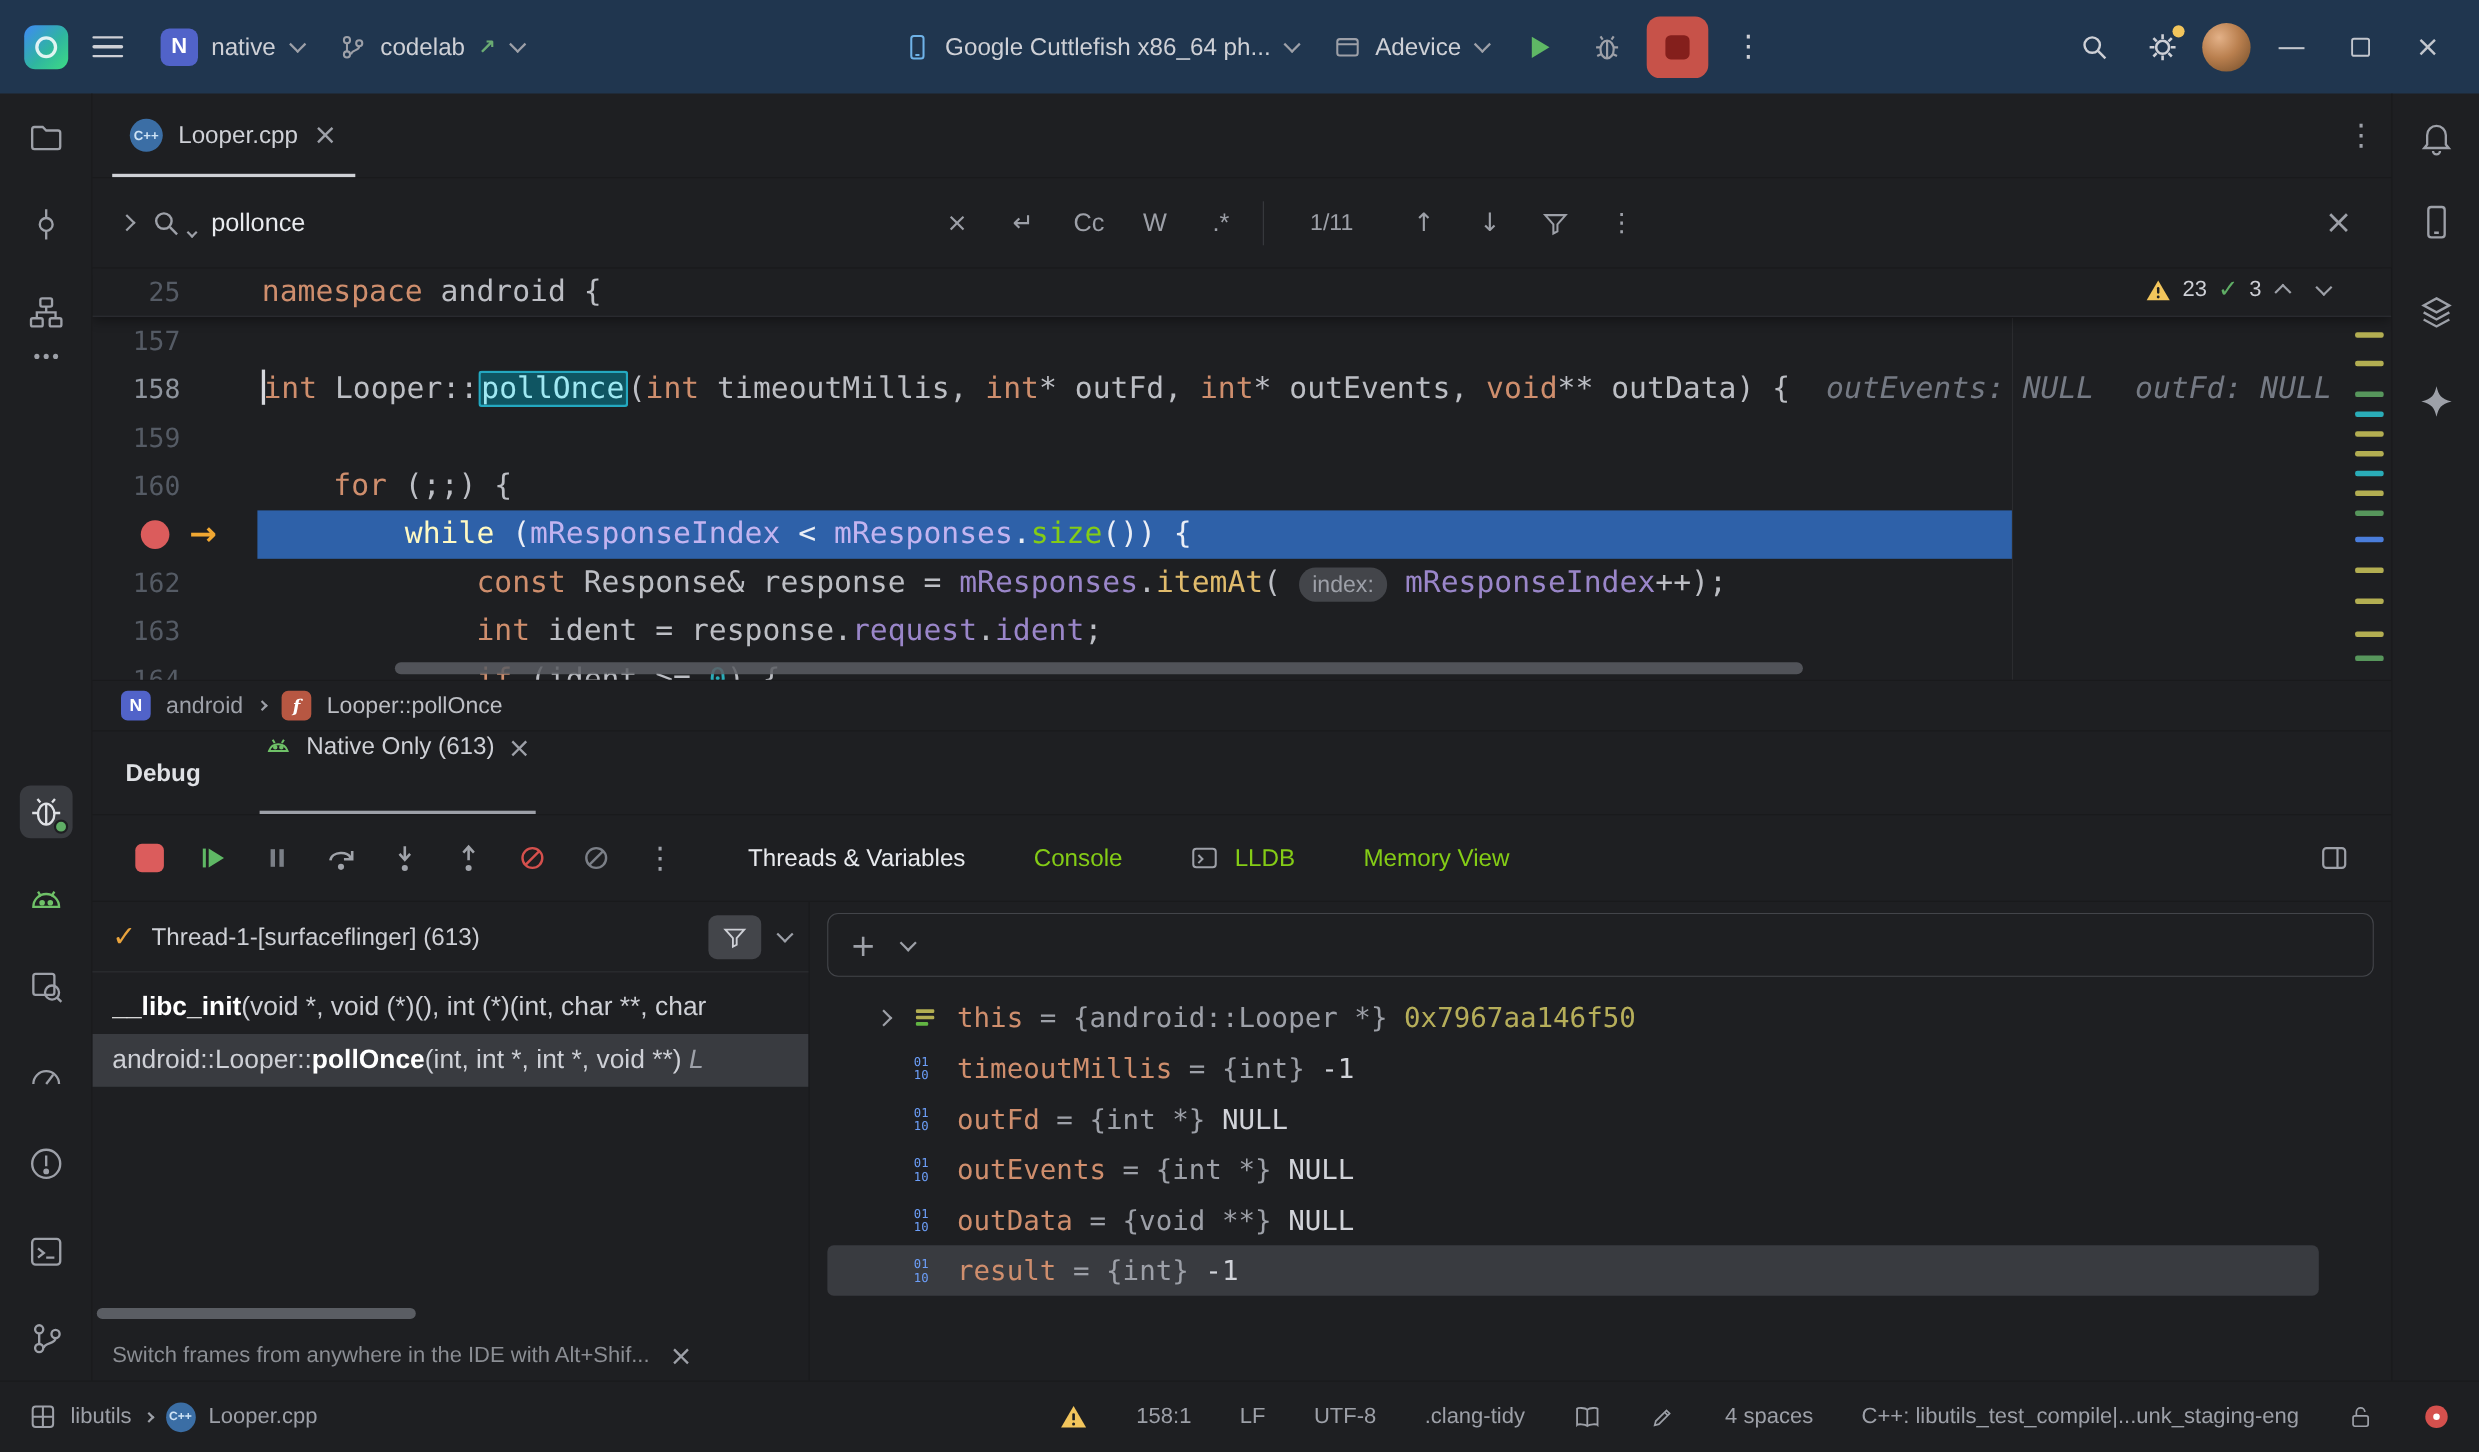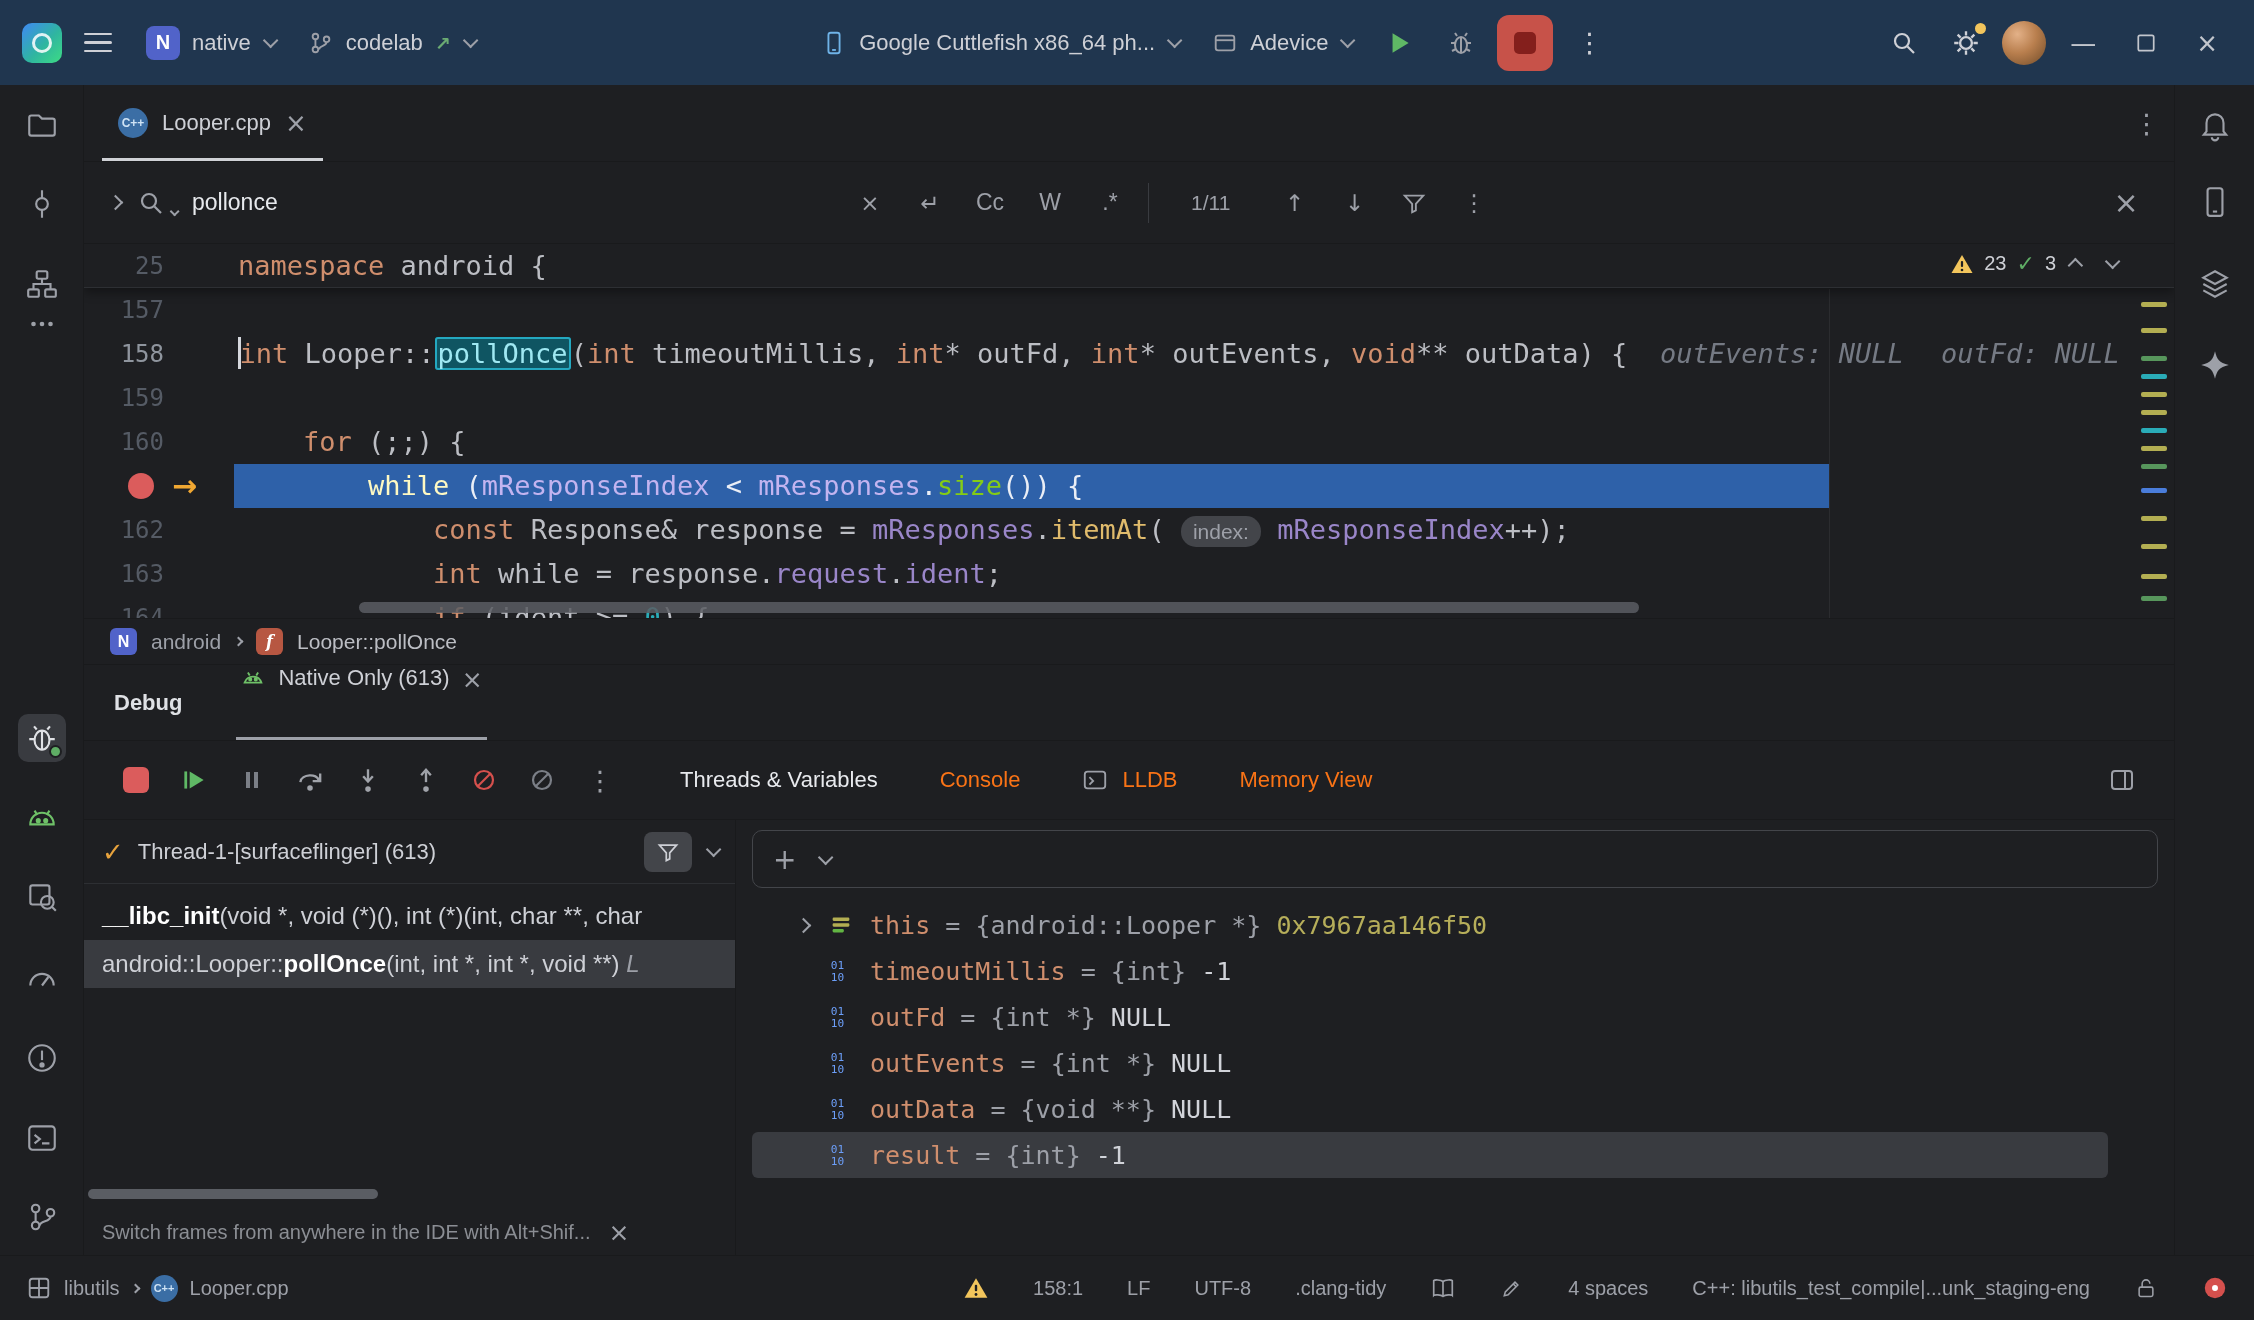--- a/index.html
+++ b/index.html
@@ -126,21 +126,21 @@
   .session-tab::after{content:"";position:absolute;bottom:0;left:0;right:0;height:3px;background:#9da0a8}
   .x-glyph{color:#9da0a8;font-size:25px}
 
   
   .debug-toolbar{height:79px;flex:none;border-top:1px solid #191a1c;display:flex;align-items:center;
     padding:0 30px;gap:14px}
   .dt-btn{width:44px;height:44px;border-radius:8px;display:flex;align-items:center;
     justify-content:center;flex:none}
   .stop-sq{width:26px;height:26px;border-radius:6px;background:#db5c5c}
   .debug-tabs{display:flex;gap:62px;margin-left:44px;align-items:center}
-  .dtab{font-size:22px;color:#f97316;display:flex;gap:14px;align-items:center}
+  .dtab{font-size:22px;color:#84cc16;display:flex;gap:14px;align-items:center}
   .dtab.active{color:#e8eaee}
 
   
   .debug-body{flex:1;display:flex;border-top:1px solid #191a1c;min-height:0}
   .frames-panel{width:652px;flex:none;border-right:1px solid #191a1c;display:flex;
     flex-direction:column;position:relative;min-height:0}
   .thread-row{height:64px;flex:none;border-bottom:1px solid #2d2f33;display:flex;
     align-items:center;gap:14px;padding:0 18px;font-size:22px;color:#ced0d6}
   .thread-check{color:#e8a33d;font-size:26px;font-weight:bold}
   .thread-label{flex:1;white-space:nowrap;overflow:hidden;text-overflow:ellipsis}
@@ -407,21 +407,21 @@
 
       <div class="editor">
         <div>
             <div class="code-line sticky"><div class="gutter"><span class="lnum">25</span></div><div class="codetext"><span class="tk-kw">namespace </span><span class="tk-pl">android {</span></div></div>
             <div class="code-line"><div class="gutter"><span class="lnum">157</span></div><div class="codetext"></div></div>
             <div class="code-line"><div class="gutter"><span class="lnum bright">158</span></div><div class="codetext"><span class="caret"></span><span class="tk-kw">int </span><span class="tk-pl">Looper::</span><span class="tk-match">pollOnce</span><span class="tk-pl">(</span><span class="tk-kw">int</span><span class="tk-pl"> timeoutMillis, </span><span class="tk-kw">int</span><span class="tk-pl">* outFd, </span><span class="tk-kw">int</span><span class="tk-pl">* outEvents, </span><span class="tk-kw">void</span><span class="tk-pl">** outData) {</span></div><span class="tk-hint rhint" style="left: 1576px;">outEvents: NULL</span><span class="tk-hint rhint" style="left: 1857px;">outFd: NULL</span></div>
             <div class="code-line"><div class="gutter"><span class="lnum">159</span></div></div>
             <div class="code-line"><div class="gutter"><span class="lnum">160</span></div><div class="codetext"><span class="tk-pl">    </span><span class="tk-kw">for </span><span class="tk-pl">(;;) {</span></div></div>
             <div class="code-line exec"><div class="gutter"><span class="bp-dot"></span><span class="exec-arrow">→</span></div><div class="codetext"><span class="tk-pl">        </span><span class="tk-kw">while </span><span class="tk-pl">(</span><span class="tk-fld">mResponseIndex</span><span class="tk-pl"> &lt; </span><span class="tk-fld">mResponses</span><span class="tk-pl">.</span><span class="tk-fn">size</span><span class="tk-pl">()) {</span></div></div>
             <div class="code-line"><div class="gutter"><span class="lnum">162</span></div><div class="codetext"><span class="tk-pl">            </span><span class="tk-kw">const </span><span class="tk-pl">Response&amp; response = </span><span class="tk-fld">mResponses</span><span class="tk-pl">.</span><span class="tk-fn">itemAt</span><span class="tk-pl">( </span><span class="tk-phint">index:</span><span class="tk-pl"> </span><span class="tk-fld">mResponseIndex</span><span class="tk-pl">++);</span></div></div>
-            <div class="code-line"><div class="gutter"><span class="lnum">163</span></div><div class="codetext"><span class="tk-pl">            </span><span class="tk-kw">int </span><span class="tk-pl">while = response.</span><span class="tk-fld">request</span><span class="tk-pl">.</span><span class="tk-fld">ident</span><span class="tk-pl">;</span></div></div>
+            <div class="code-line"><div class="gutter"><span class="lnum">163</span></div><div class="codetext"><span class="tk-pl">            </span><span class="tk-kw">int </span><span class="tk-pl">ident = response.</span><span class="tk-fld">request</span><span class="tk-pl">.</span><span class="tk-fld">ident</span><span class="tk-pl">;</span></div></div>
             <div class="code-line"><div class="gutter"><span class="lnum">164</span></div><div class="codetext"><span class="tk-pl">            </span><span class="tk-kw">if </span><span class="tk-pl">(ident &gt;= </span><span class="tk-num">0</span><span class="tk-pl">) {</span></div></div>
           </div>
         <div class="margin-guide"></div>
         <div class="inspection">
           <span style="display:flex">
             <svg viewBox="0 0 24 24" width="24" height="24">
                 <path d="M12 3 22.5 21h-21Z" fill="#f2c55c"></path>
                 <rect x="10.9" y="9" width="2.2" height="6" rx="1" fill="#1e1f22"></rect>
                 <circle cx="12" cy="18" r="1.3" fill="#1e1f22"></circle>
               </svg>

